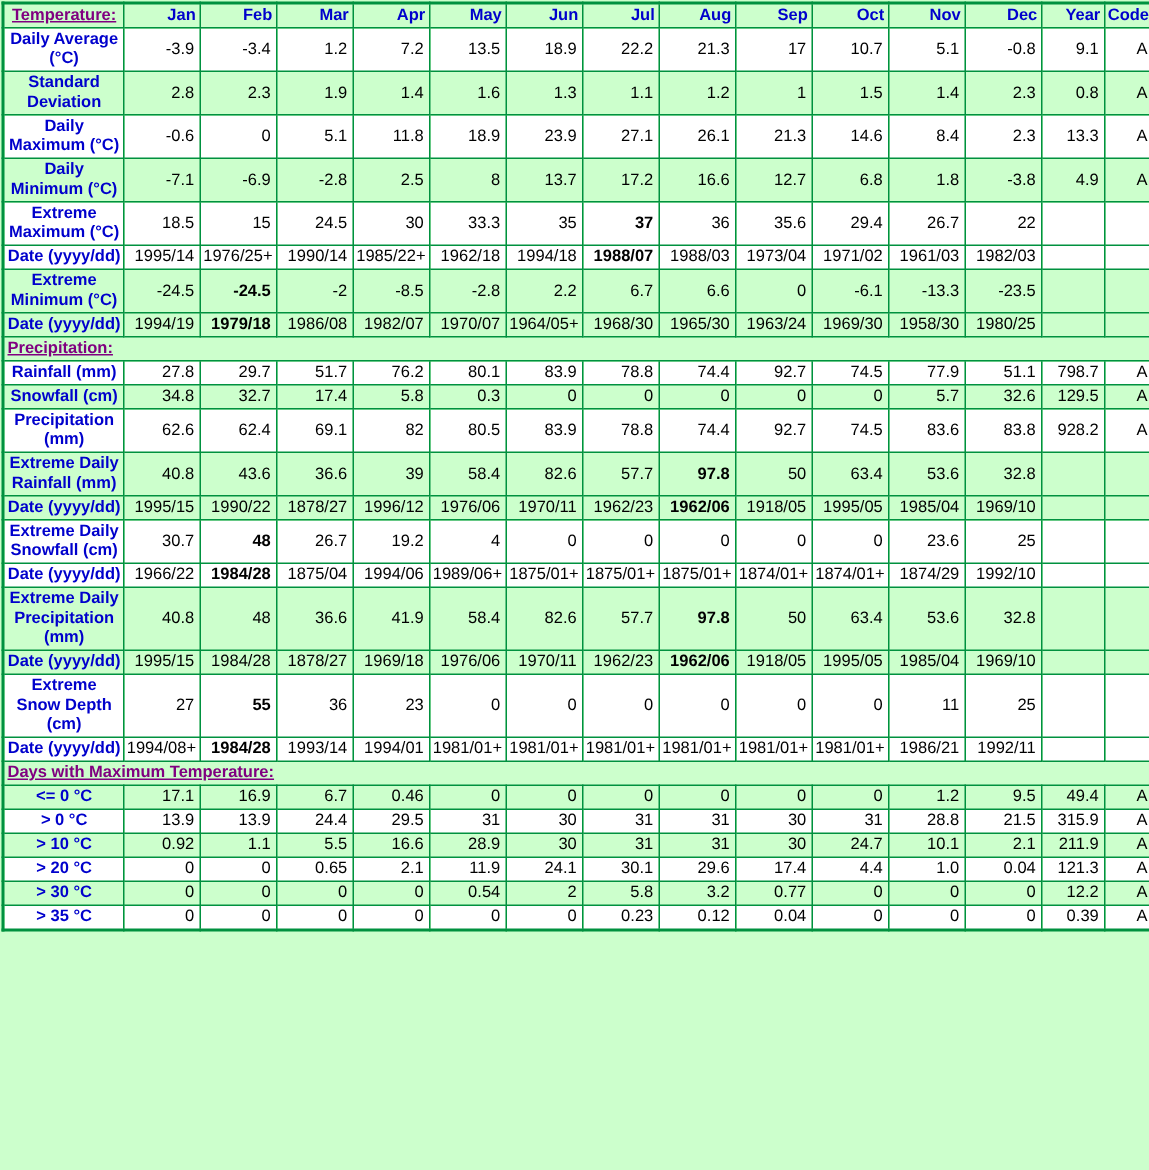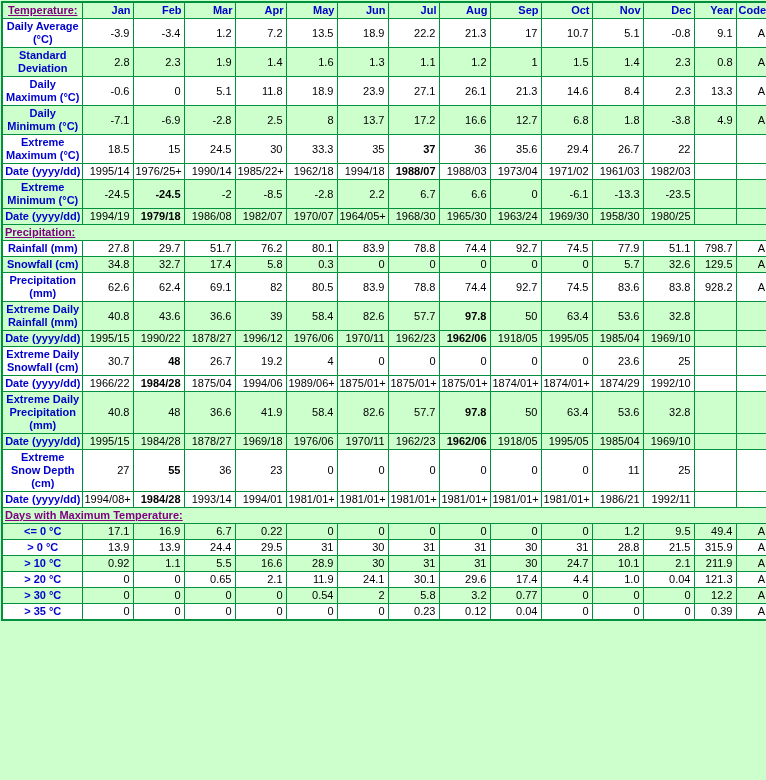--- a/index.html
+++ b/index.html
@@ -422,21 +422,21 @@
         <td class="num white"></td>
       </tr>
       <tr>
         <td colspan="15" class="green sect"><span class="sectlink">Days with Maximum Temperature:</span></td>
       </tr>
       <tr>
         <td class="label green">&lt;= 0 °C</td>
         <td class="num green">17.1</td>
         <td class="num green">16.9</td>
         <td class="num green">6.7</td>
-        <td class="num green">0.22</td>
+        <td class="num green">0.46</td>
         <td class="num green">0</td>
         <td class="num green">0</td>
         <td class="num green">0</td>
         <td class="num green">0</td>
         <td class="num green">0</td>
         <td class="num green">0</td>
         <td class="num green">1.2</td>
         <td class="num green">9.5</td>
         <td class="num green">49.4</td>
         <td class="num green">A</td>

